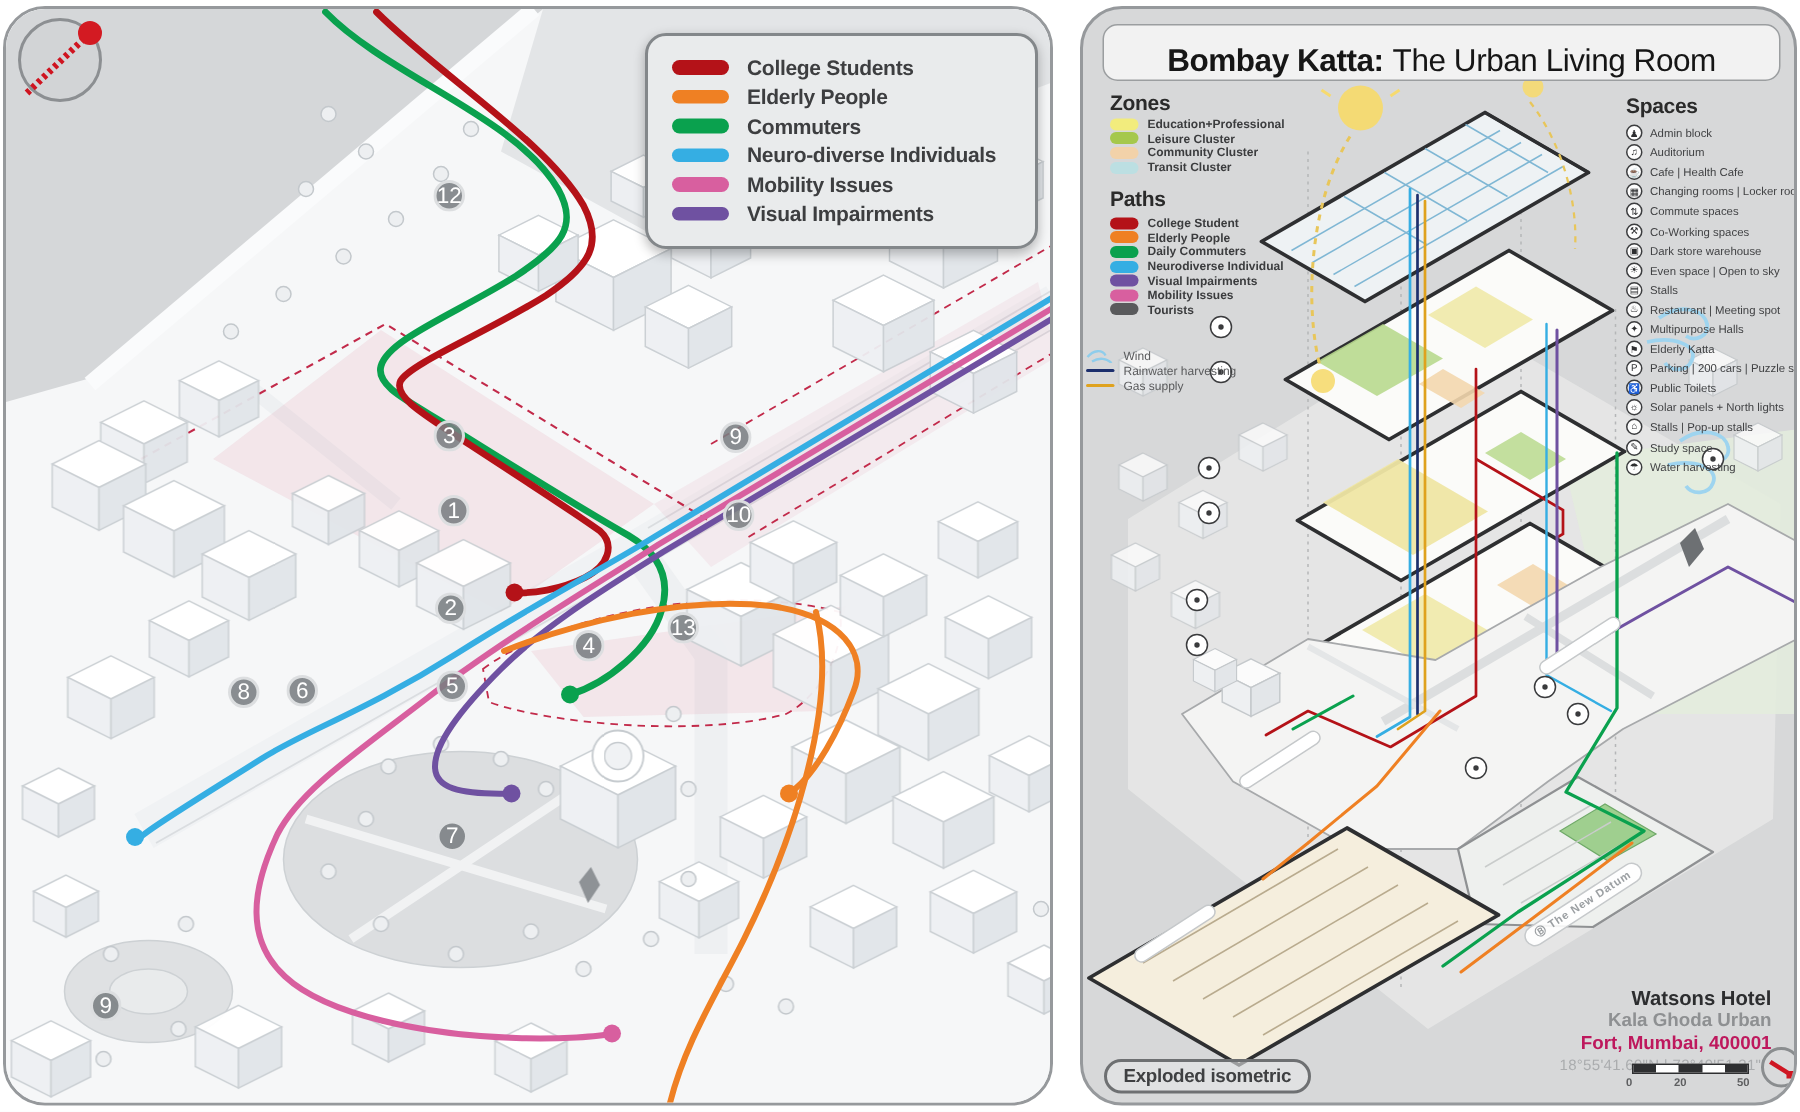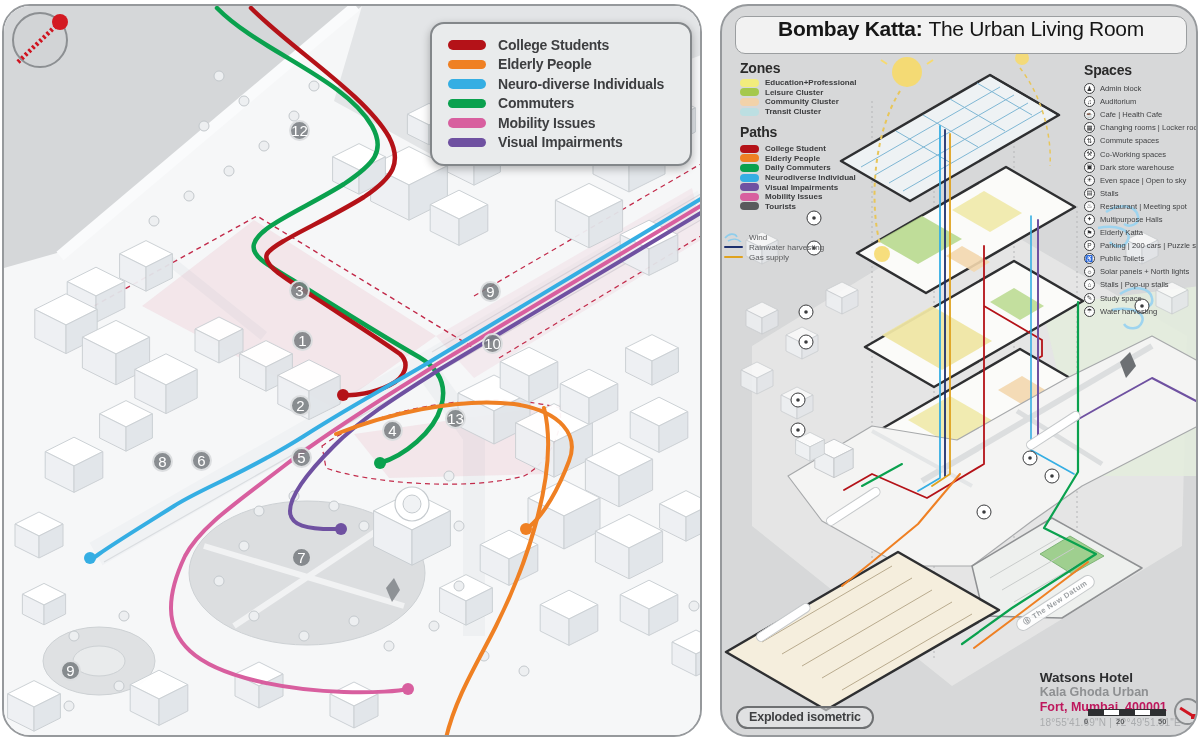--- a/index.html
+++ b/index.html
@@ -16,36 +16,36 @@
   .legend-chip{width:38px;height:9.5px;border-radius:5px;margin-right:12px;flex:0 0 auto;}
   .legend-label{font-size:14px;font-weight:700;color:#3d3e40;letter-spacing:-0.2px;white-space:nowrap;}
 
   
   .mk{position:absolute;width:21px;height:21px;margin:-10px 0 0 -10px;border-radius:50%;
     background:rgba(122,126,130,.88);border:2px solid rgba(235,237,238,.85);box-sizing:border-box;
     color:#fff;font-size:15px;font-weight:400;display:flex;align-items:center;justify-content:center;}
 
   
   .title-pill{position:absolute;left:13px;top:10px;width:450px;height:36px;background:#f2f2f2;
-    border:1px solid #9b9ea0;border-radius:10px;display:flex;align-items:flex-start;justify-content:center;
+    border:1px solid #9b9ea0;border-radius:10px;display:flex;align-items:flex-end;justify-content:center;
     font-size:21px;color:#161616;letter-spacing:-0.3px;white-space:nowrap;}
   .title-pill b{font-weight:700;margin-right:6px;}
   .sec-head{position:absolute;font-size:14px;font-weight:700;color:#2a2a2a;letter-spacing:-0.2px;}
   .lg{position:absolute;font-size:8px;font-weight:700;color:#3b3c3e;}
   .lg .row{display:flex;align-items:center;height:9.6px;margin-bottom:0;}
   .chip{width:19px;height:8px;border-radius:4px;margin-right:6px;flex:0 0 auto;}
   .uty .row{height:10px;}
   .uty .chip{height:2.6px;border-radius:2px;}
   .uty{color:#5a5b5d;font-weight:400;}
   .spaces{position:absolute;left:362px;top:76px;font-size:7.6px;color:#414244;font-weight:400;}
   .sp-row{display:flex;align-items:center;height:13.1px;white-space:nowrap;}
   .sicon{width:11px;height:11px;border:1px solid #3c3d3f;border-radius:50%;margin-right:5px;flex:0 0 auto;
     display:flex;align-items:center;justify-content:center;font-size:6.5px;color:#2d2e30;background:#fdfdfd;box-sizing:border-box;}
 
-  .loc{position:absolute;right:15px;top:652px;line-height:15px;margin-top:12px;}
+  .loc{position:absolute;right:15px;top:652px;text-align:right;line-height:15px;}
   .loc .l1{font-size:13.5px;font-weight:700;color:#2c2d2f;}
   .loc .l2{font-size:12.5px;font-weight:700;color:#8e9092;}
   .loc .l3{font-size:12.5px;font-weight:700;color:#be185d;}
   .loc .l4{font-size:10px;font-weight:400;color:#aaacae;letter-spacing:.2px;}
 
   .scalebar{position:absolute;left:366px;top:703px;width:76px;height:5px;border:1px solid #2e2f31;background:#fff;display:flex;}
   .scalebar i{flex:1;}
   .scalebar i:nth-child(odd){background:#2e2f31;}
   .sticks{position:absolute;left:362px;top:711px;width:84px;font-size:7.5px;color:#5e5f61;font-weight:700;}
   .sticks span{position:absolute;top:0;}
@@ -216,26 +216,26 @@
   <div class="legend-card">
     <div class="legend-row">
       <span class="legend-chip" style="background-color: rgb(180, 18, 24);"></span>
       <span class="legend-label">College Students</span>
       </div>
     <div class="legend-row">
       <span class="legend-chip" style="background-color: rgb(239, 128, 35);"></span>
       <span class="legend-label">Elderly People</span>
       </div>
     <div class="legend-row">
+      <span class="legend-chip" style="background-color: rgb(10, 161, 78);"></span>
+      <span class="legend-label">Commuters</span>
+      </div>
+    <div class="legend-row">
       <span class="legend-chip" style="background-color: rgb(53, 174, 227);"></span>
       <span class="legend-label">Neuro-diverse Individuals</span>
-      </div>
-    <div class="legend-row">
-      <span class="legend-chip" style="background-color: rgb(10, 161, 78);"></span>
-      <span class="legend-label">Commuters</span>
       </div>
     <div class="legend-row">
       <span class="legend-chip" style="background-color: rgb(216, 95, 159);"></span>
       <span class="legend-label">Mobility Issues</span>
       </div>
     <div class="legend-row">
       <span class="legend-chip" style="background-color: rgb(111, 81, 161);"></span>
       <span class="legend-label">Visual Impairments</span>
       </div>
   </div>

